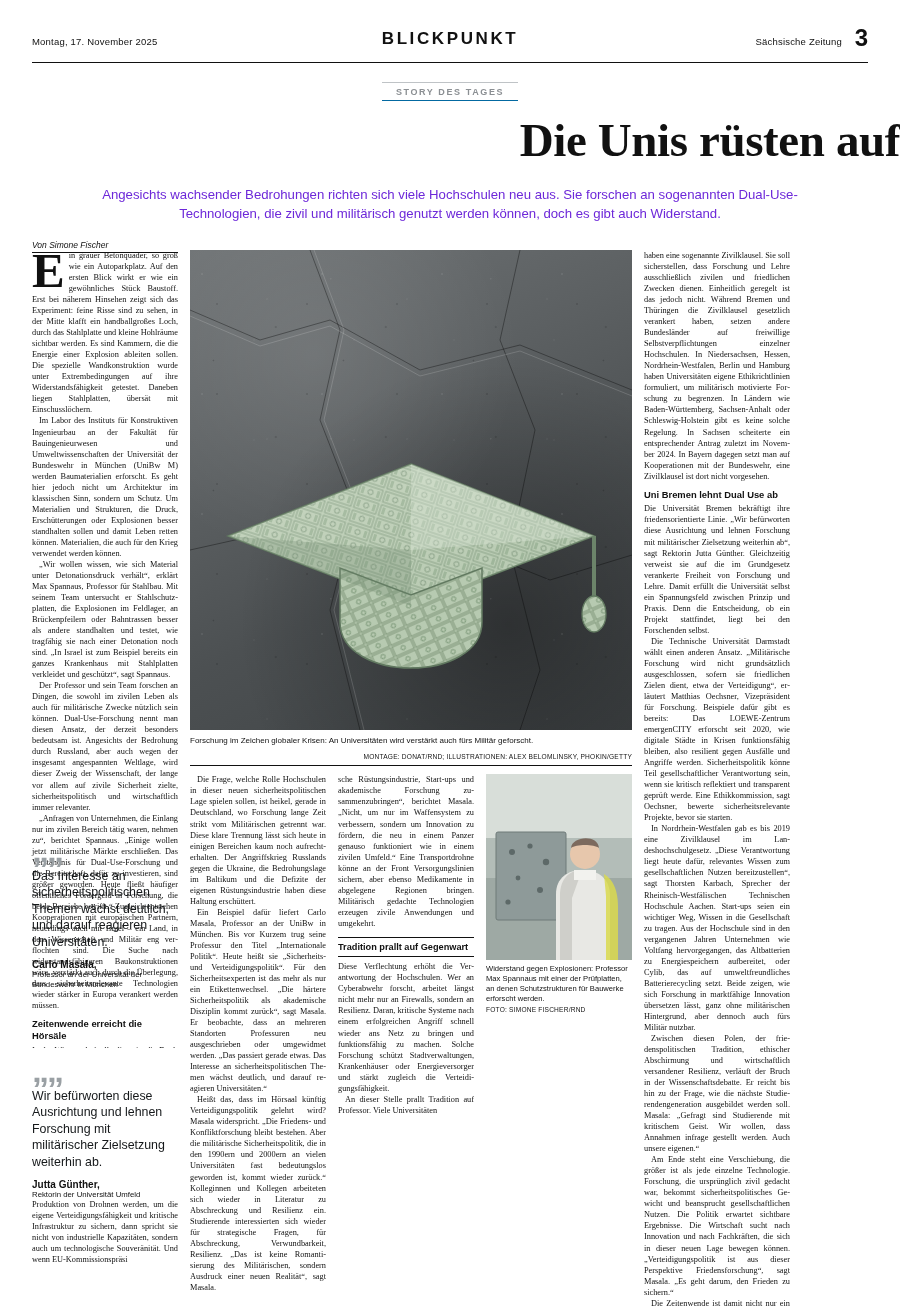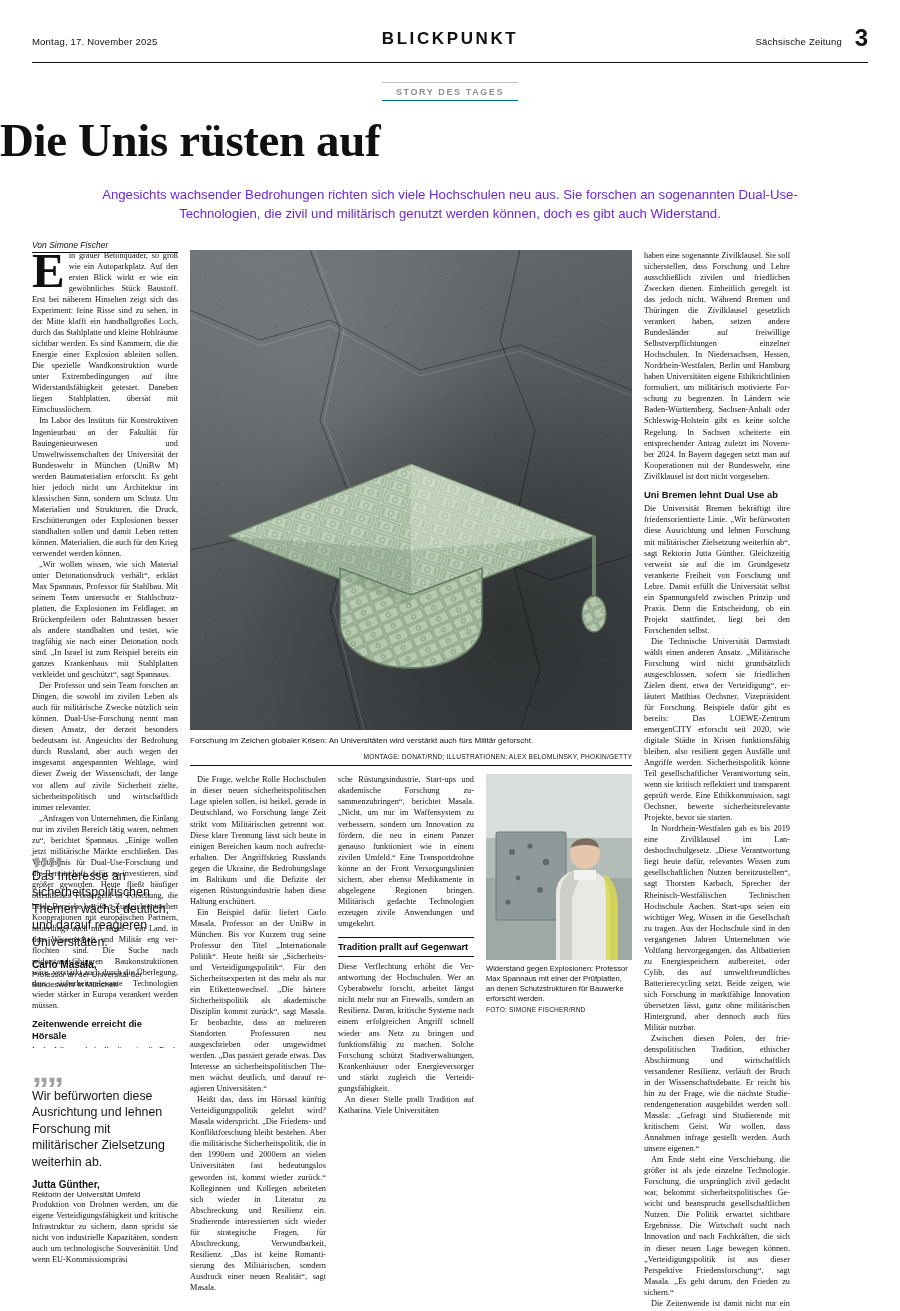--- a/index.html
+++ b/index.html
@@ -45,21 +45,21 @@
   .kicker {
     display:inline-block;
     font-family:"Liberation Sans", sans-serif;
     font-size:9px; font-weight:700; letter-spacing:1.6px;
     color:#8b8f93;
     border-top:1px solid #bfc3c6;
     border-bottom:1px solid #0369a1;
     padding:4px 14px 3px 14px;
   }
   h1.headline {
-    text-align:left;
+    text-align:right;
     font-family:"Liberation Serif", serif;
     font-weight:700;
     font-size:47px;
     letter-spacing:-0.4px;
     margin:16px 0 1px 0;
     line-height:1.02;
   }
   .standfirst {
     margin:20px auto 0 auto;
     width:718px;
@@ -323,21 +323,21 @@
         <div class="c">
           <p class="bt">Die Frage, welche Rolle Hoch­schulen in dieser neuen sicherheits­politischen Lage spielen sollen, ist heikel, gerade in Deutschland, wo Forschung lange Zeit strikt vom Mi­litärischen getrennt war. Diese kla­re Trennung lässt sich heute in eini­gen Bereichen kaum noch aufrecht­erhalten. Der Angriffskrieg Russ­lands gegen die Ukraine, die Bedro­hungslage im Baltikum und die De­fizite der eigenen Rüstungsindust­rie haben diese Haltung erschüttert.</p>
           <p class="bt">Ein Beispiel dafür liefert Carlo Masala, Professor an der UniBw in München. Bis vor Kurzem trug sei­ne Professur den Titel „Internatio­nale Politik“. Heute heißt sie „Si­cherheits- und Verteidigungspoli­tik“. Für den Sicherheitsexperten ist das mehr als nur ein Etikettenwech­sel. „Die härtere Sicherheitspolitik als akademische Disziplin kommt zurück“, sagt Masala. Er beobach­te, dass an mehreren Standorten Professuren neu ausgeschrieben oder umgewidmet werden. „Das passiert gerade etwas. Das Interes­se an sicherheitspolitischen The­men wächst deutlich, und darauf re­agieren Universitäten.“</p>
           <p class="bt">Heißt das, dass im Hörsaal künf­tig Verteidigungspolitik gelehrt wird? Masala widerspricht. „Die Friedens- und Konfliktfor­schung bleibt bestehen. Aber die militärische Sicherheitspolitik, die in den 1990ern und 2000ern an vie­len Universitäten fast bedeutungs­los geworden ist, kommt wieder zu­rück.“ Kolleginnen und Kollegen arbeiteten sich wieder in Literatur zu Abschreckung und Resilienz ein. Studierende interessierten sich wieder für strategische Fragen, für Abschreckung, Verwundbarkeit, Resilienz. „Das ist keine Romanti­sierung des Militärischen, sondern Ausdruck einer neuen Realität“, sagt Masala.</p>
 
         </div>
         <div class="c">
           <p class="bt first">sche Rüstungsindustrie, Start-ups und akademische Forschung zu­sammenzubringen“, berichtet Ma­sala. „Nicht, um nur im Waffensys­tem zu verbessern, sondern um In­novation zu fördern, die neu in einem Panzer genauso funktioniert wie in einem zivilen Umfeld.“ Eine Trans­portdrohne könne an der Front Ver­sorgungslinien sichern, aber eben­so Medikamente in abgelegene Re­gionen bringen. Militärisch ge­dachte Technologien erzeugen zivi­le Anwendungen und umgekehrt.</p>
           <div class="tradition-head">Tradition prallt auf Gegenwart</div>
           <p class="bt first">Diese Verflechtung erhöht die Ver­antwortung der Hochschulen. Wer an Cyberabwehr forscht, arbeitet längst nicht mehr nur an Firewalls, sondern an Resilienz. Daran, kriti­sche Systeme nach einem erfolgrei­chen Angriff schnell wieder ans Netz zu bringen und funktionsfähig zu machen. Solche Forschung schützt Stadtverwaltungen, Kran­kenhäuser oder Energieversorger und stärkt zugleich die Verteidi­gungsfähigkeit.</p>
-          <p class="bt">An dieser Stelle prallt Tradition auf Katharina. Viele Universitäten</p>
+          <p class="bt">An dieser Stelle prallt Tradition auf Professor. Viele Universitäten</p>
         </div>
         <div class="c" style="width:146px">
           <div class="photo photo-man">
             <svg viewBox="0 0 146 186" width="146" height="186">
               <rect width="146" height="186" fill="#c4cdc8"></rect>
               <rect x="0" y="0" width="146" height="64" fill="#d8ded9"></rect>
               <rect x="0" y="64" width="146" height="40" fill="#b3bdb8"></rect>
               <rect x="0" y="104" width="146" height="82" fill="#9ea9a4"></rect>
 
               <rect x="10" y="58" width="70" height="88" rx="2" fill="#8e9a99" stroke="#6e7a79"></rect>

